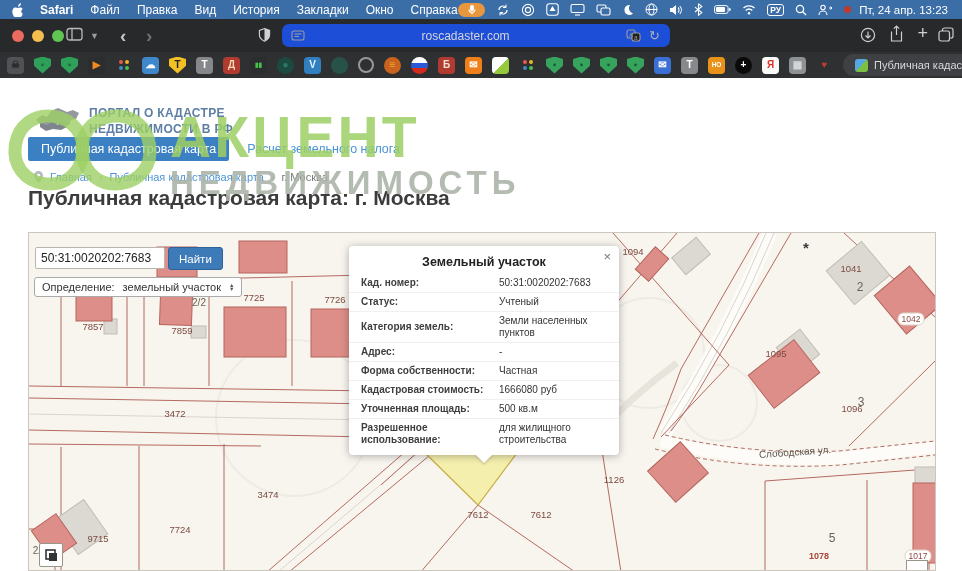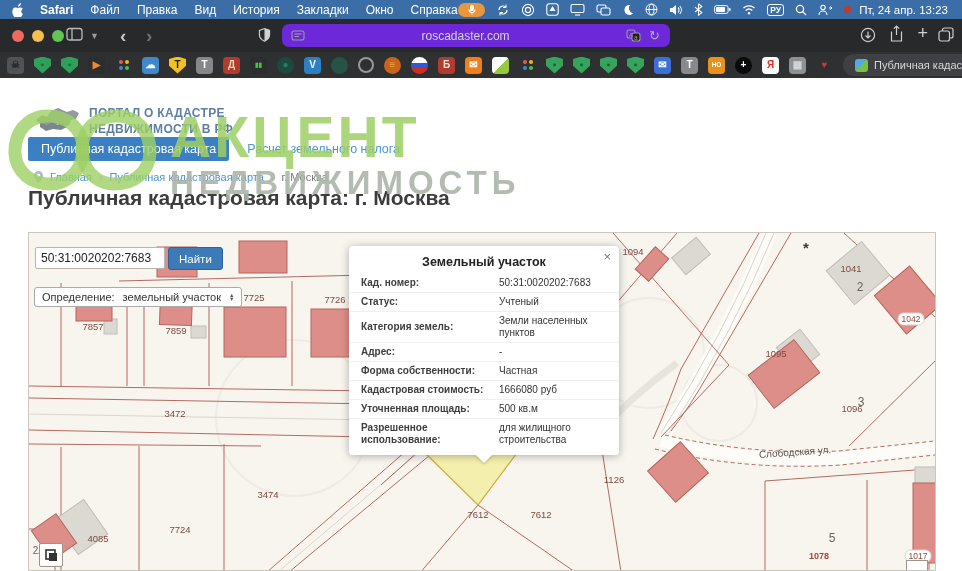--- a/index.html
+++ b/index.html
@@ -19,21 +19,21 @@
   .ru{border:1px solid #fff;border-radius:3px;font-size:8.5px;font-weight:bold;padding:0 2px;line-height:10px;}
   .reddot{width:7px;height:7px;border-radius:50%;background:#c0392b;}
   .clock{font-size:11.5px;padding-right:14px;white-space:nowrap;}
   
   .toolbar{position:absolute;top:19px;left:0;right:0;height:33px;background:#27292b;
            border-bottom:1px solid #171819;z-index:100;}
   .lights{position:absolute;left:12px;top:11px;display:flex;gap:8px;}
   .light{width:12px;height:12px;border-radius:50%;}
   .tbtn{position:absolute;color:#c7c9cb;display:flex;align-items:center;}
   .navarrow{font-size:19px;line-height:33px;font-weight:bold;}
-  .urlbar{position:absolute;left:282px;top:5px;width:388px;height:23px;background:#6d28d9;border-radius:7px;
+  .urlbar{position:absolute;left:282px;top:5px;width:388px;height:23px;background:#1d4ed8;border-radius:7px;
           display:flex;align-items:center;color:#d4d5d6;font-size:12px;}
   .url-center{flex:1;text-align:center;}
   
   .bookmarksbar{position:absolute;top:52px;left:0;right:0;height:26px;background:#2e3032;
                 display:flex;align-items:center;padding:0 7px;gap:10px;z-index:100;}
   .fav{width:17px;height:17px;border-radius:4px;display:flex;align-items:center;justify-content:center;
        font-size:10px;font-weight:bold;flex:0 0 auto;line-height:1;cursor:pointer;}
   .fav.circle{border-radius:50%;}
   .fav.shield{clip-path:polygon(50% 0,100% 15%,100% 55%,50% 100%,0 55%,0 15%);border-radius:0;}
   .fav.ring{border-radius:50%;background:transparent!important;border:2.5px solid #97999c;width:12px;height:12px;}
@@ -71,21 +71,21 @@
   .mlabel.star{font-size:15px;color:#3a3a3a;font-weight:bold;}
   .mlabel.pill{background:#fff;border:1px solid #ddd2c8;border-radius:6px;padding:0 3px;
                font-size:8.5px;color:#8a4a3e;line-height:11px;}
   
   .search{position:absolute;left:6px;top:14px;z-index:25;display:flex;align-items:flex-start;}
   .search-input{width:118px;height:20px;border:1px solid #b9b4ac;font-size:12px;padding:0 5px;color:#222;
                 background:#fff;border-radius:2px;font-family:"Liberation Sans",sans-serif;}
   .find-btn{margin-left:3px;height:23px;padding:0 10px;background:#3d7ab8;border:1px solid #2f619a;color:#fff;
             font-size:11.5px;border-radius:3px;cursor:pointer;font-family:"Liberation Sans",sans-serif;}
   .filter{position:absolute;left:5px;top:44px;z-index:25;height:18px;background:#fff;border:1px solid #aaa;
-          border-radius:3px;display:flex;align-items:center;font-size:11px;padding:0 7px;gap:8px;color:#333;cursor:pointer;margin-top:10px;}
+          border-radius:3px;display:flex;align-items:center;font-size:11px;padding:0 7px;gap:8px;color:#333;cursor:pointer;}
   .chevs{display:flex;flex-direction:column;font-size:5.5px;color:#555;line-height:4.5px;}
   
   .popup{position:absolute;left:320px;top:13px;width:270px;background:#fff;border-radius:4px;
          box-shadow:0 1px 8px rgba(0,0,0,.3);z-index:30;}
   .popup-title{font-size:12.5px;font-weight:bold;text-align:center;color:#222;padding:9px 0 5px;}
   .popup-close{position:absolute;right:8px;top:3px;color:#777;font-size:13px;cursor:pointer;}
   .prow{display:flex;padding:3px 12px;font-size:10px;line-height:1.2;align-items:center;}
   .prow + .prow{border-top:1px solid #f2efef;}
   .plabel{width:128px;font-weight:bold;color:#3e3e3e;flex:0 0 auto;}
   .pvalue{color:#333;padding-left:10px;}
@@ -431,24 +431,24 @@
           <rect x="10" y="286" width="30" height="36" transform="rotate(-35 25 304)"></rect>
         </g>
       </g>
     </svg>
 
     <div id="mapLabels">
         <span class="mlabel" style="left: 225px; top: 64px;">7725</span>
         <span class="mlabel" style="left: 306px; top: 66px;">7726</span>
         <span class="mlabel dim" style="left: 170px; top: 69px;">2/2</span>
         <span class="mlabel" style="left: 64px; top: 93px;">7857</span>
-        <span class="mlabel" style="left: 147px; top: 97px;">7859</span>
+        <span class="mlabel" style="left: 153px; top: 97px;">7859</span>
         <span class="mlabel" style="left: 146px; top: 180px;">3472</span>
         <span class="mlabel" style="left: 239px; top: 261px;">3474</span>
-        <span class="mlabel" style="left: 69px; top: 305px;">4085</span>
+        <span class="mlabel" style="left: 69px; top: 305px;">9715</span>
         <span class="mlabel" style="left: 151px; top: 296px;">7724</span>
         <span class="mlabel" style="left: 437px; top: 214px;">7683</span>
         <span class="mlabel" style="left: 449px; top: 281px;">7612</span>
         <span class="mlabel" style="left: 512px; top: 281px;">7612</span>
         <span class="mlabel" style="left: 585px; top: 246px; text-align: right;">1126</span>
         <span class="mlabel" style="left: 604px; top: 18px;">1094</span>
         <span class="mlabel" style="left: 822px; top: 35px;">1041</span>
         <span class="mlabel big" style="left: 831px; top: 54px;">2</span>
         <span class="mlabel pill" style="left: 882px; top: 86px;">1042</span>
         <span class="mlabel" style="left: 747px; top: 120px;">1095</span>

